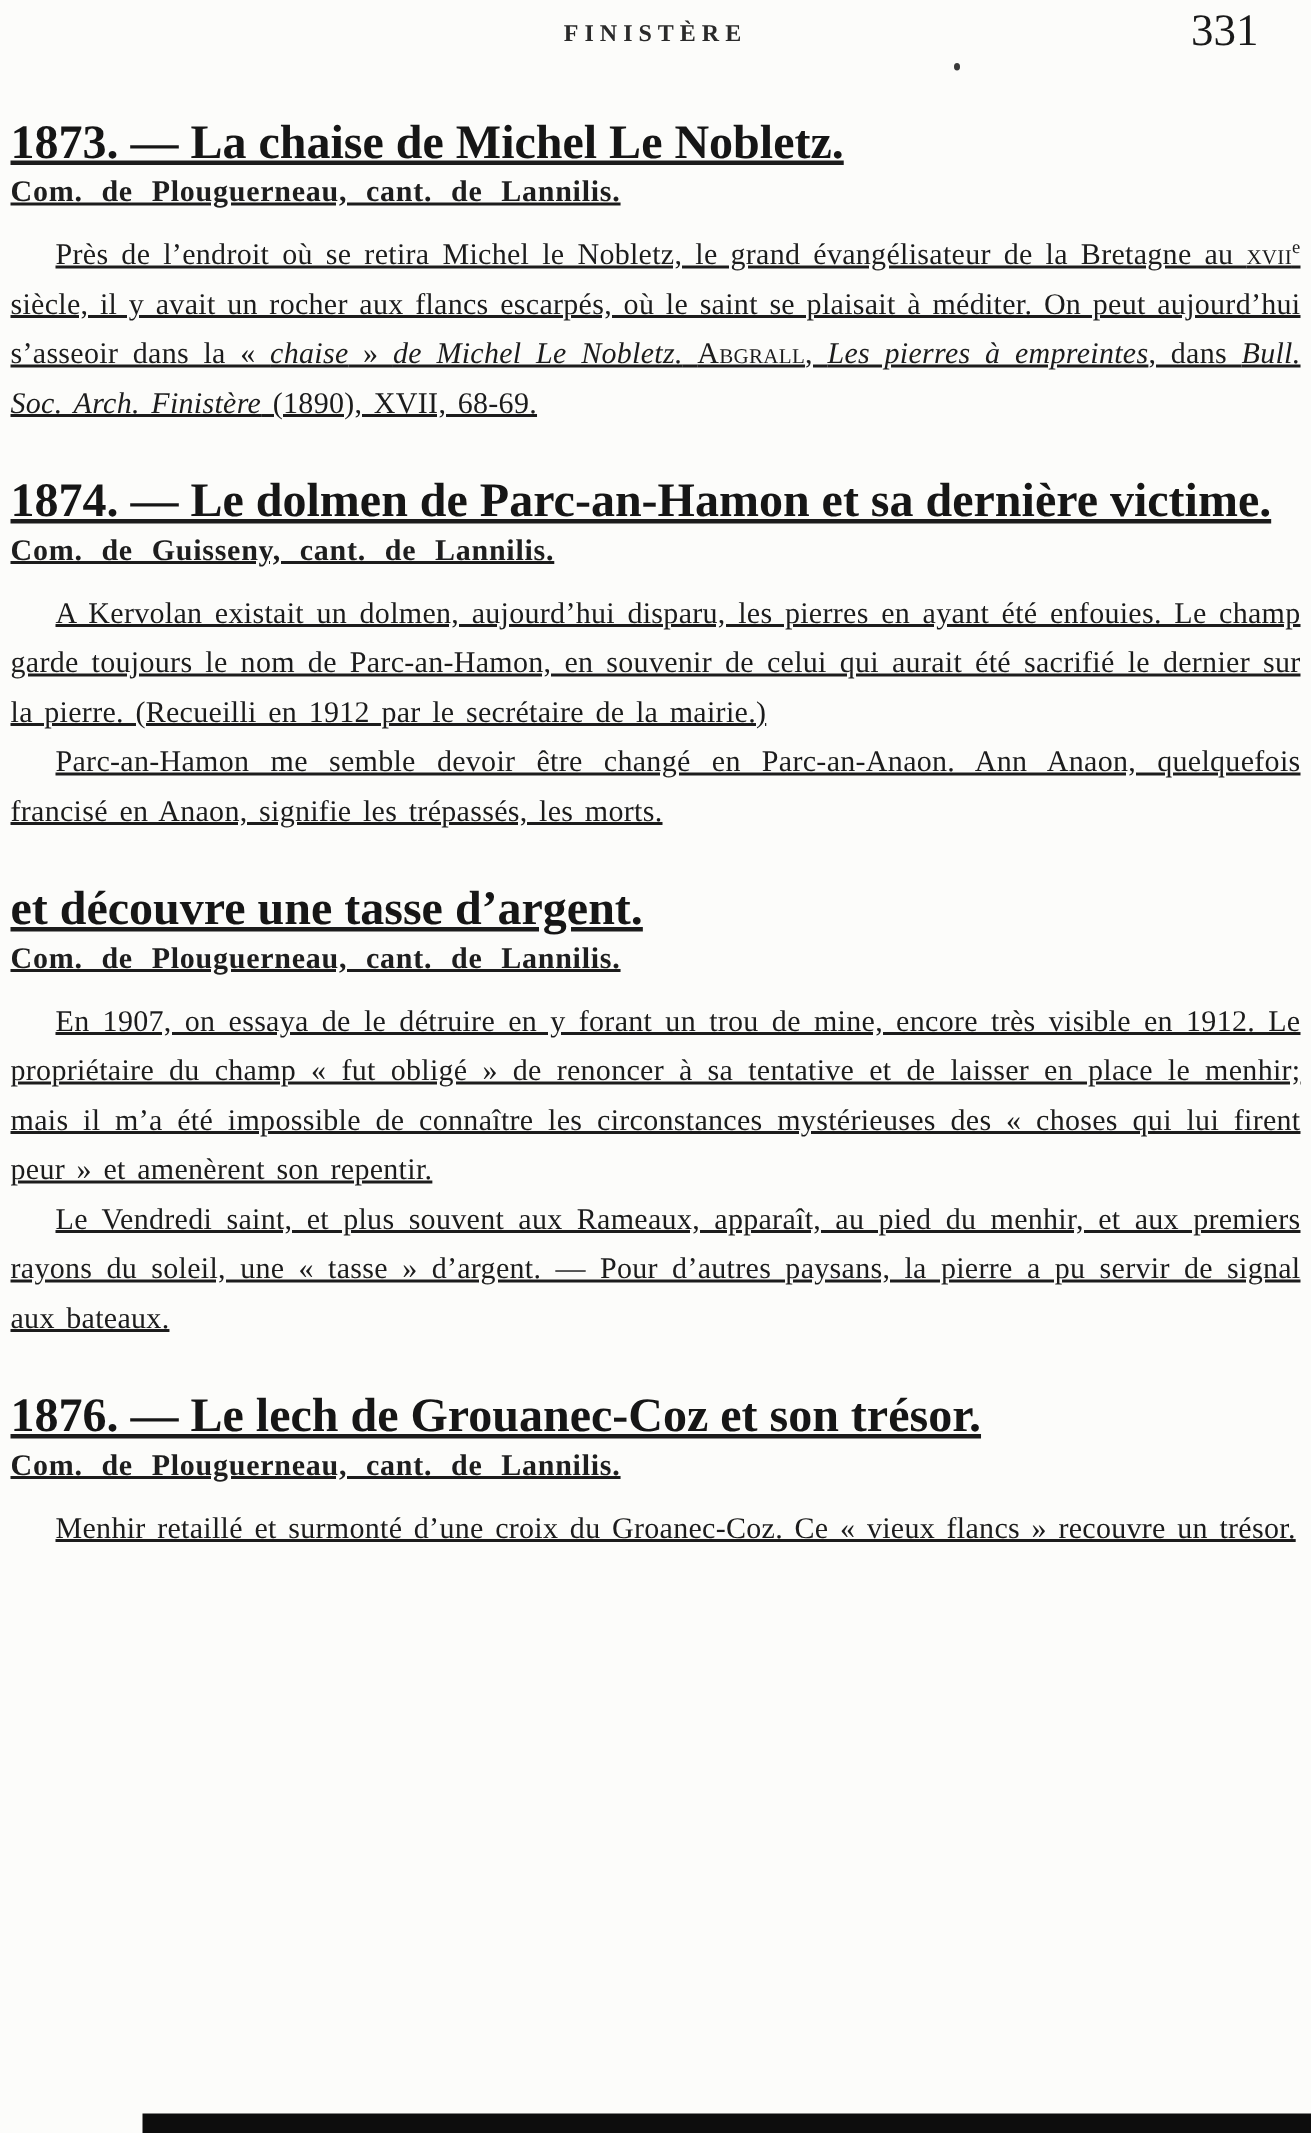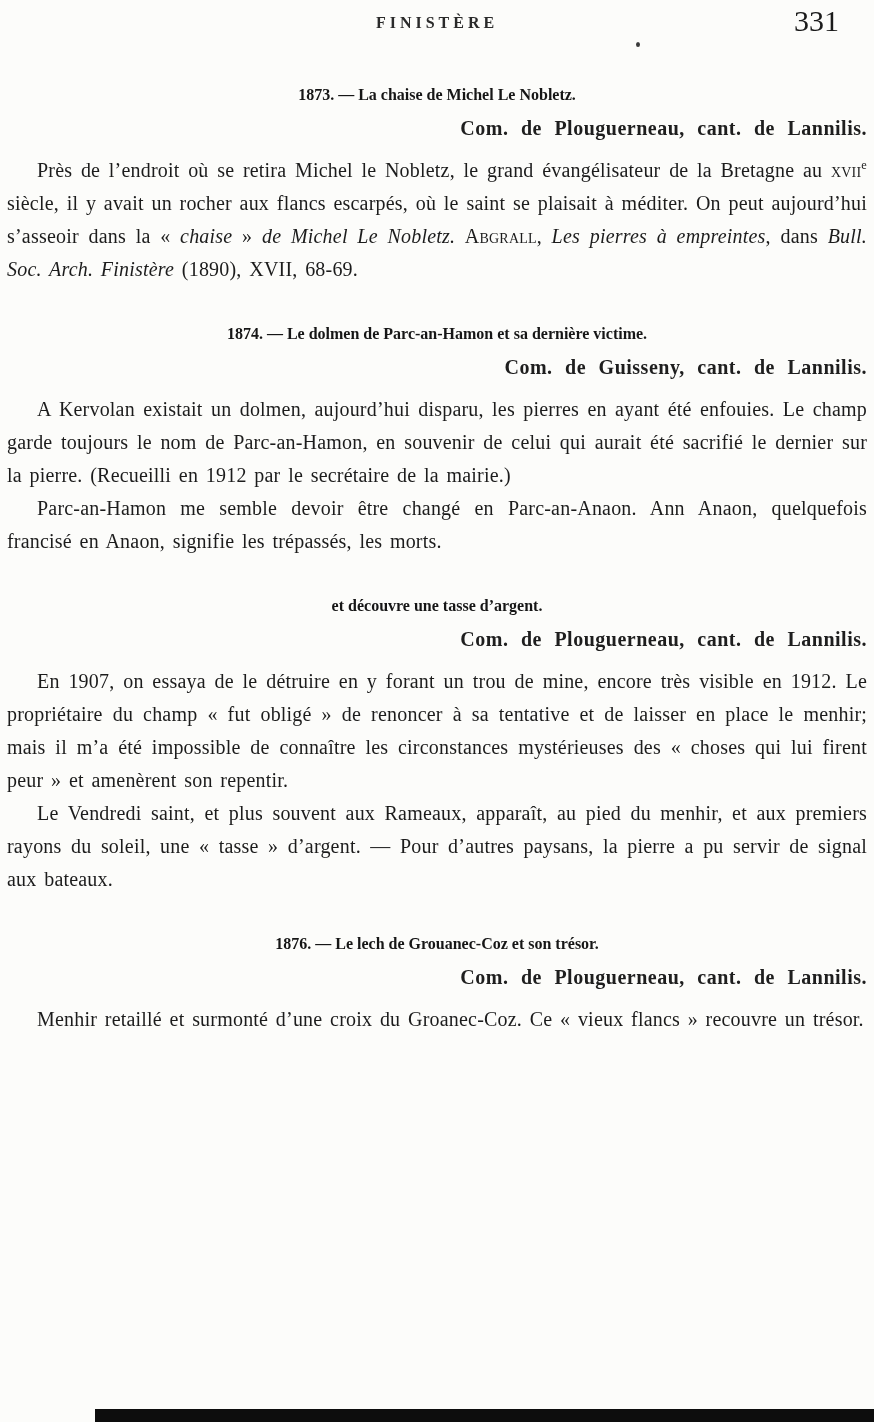--- a/index.html
+++ b/index.html
@@ -5,20 +5,21 @@
   * { margin:0; padding:0; box-sizing:border-box; }
   html,body { background:#d8d8d8; }
   .page {
     position:relative;
     width:874px; height:1422px;
     margin:0 auto;
     background:#fcfcfa;
     color:#1c1c1c;
     font-family:"Liberation Serif", serif;
     overflow:hidden;
+    text-decoration:underline;
   }
   .content { padding:10px 7px 0 7px; }
 
   .running-head { position:relative; height:34px; }
   .running-title {
     position:absolute; left:0; right:0; top:4px;
     text-align:center;
     font-size:16px; font-weight:bold; letter-spacing:4px;
     color:#2a2a2a;
   }
@@ -28,28 +29,28 @@
   }
   .ink-dot {
     position:absolute; left:636px; top:42px;
     width:4px; height:5px; border-radius:50%;
     background:#3a3a3a;
   }
 
   .section { margin-top:31px; }
   .section.first { margin-top:34px; }
   .section-title {
-    text-align:center;
+    text-align:left;
     font-weight:bold;
-    font-size:16px;
+    font-size:32px;
     line-height:33px;
     color:#161616;
   }
   .section-subtitle {
-    text-align:right;
+    text-align:left;
     font-weight:bold;
     font-size:20px;
     letter-spacing:0.5px;
     word-spacing:7px;
     margin-top:6px;
     margin-bottom:14px;
     color:#1e1e1e;
   }
   .paragraph {
     font-size:20px;

